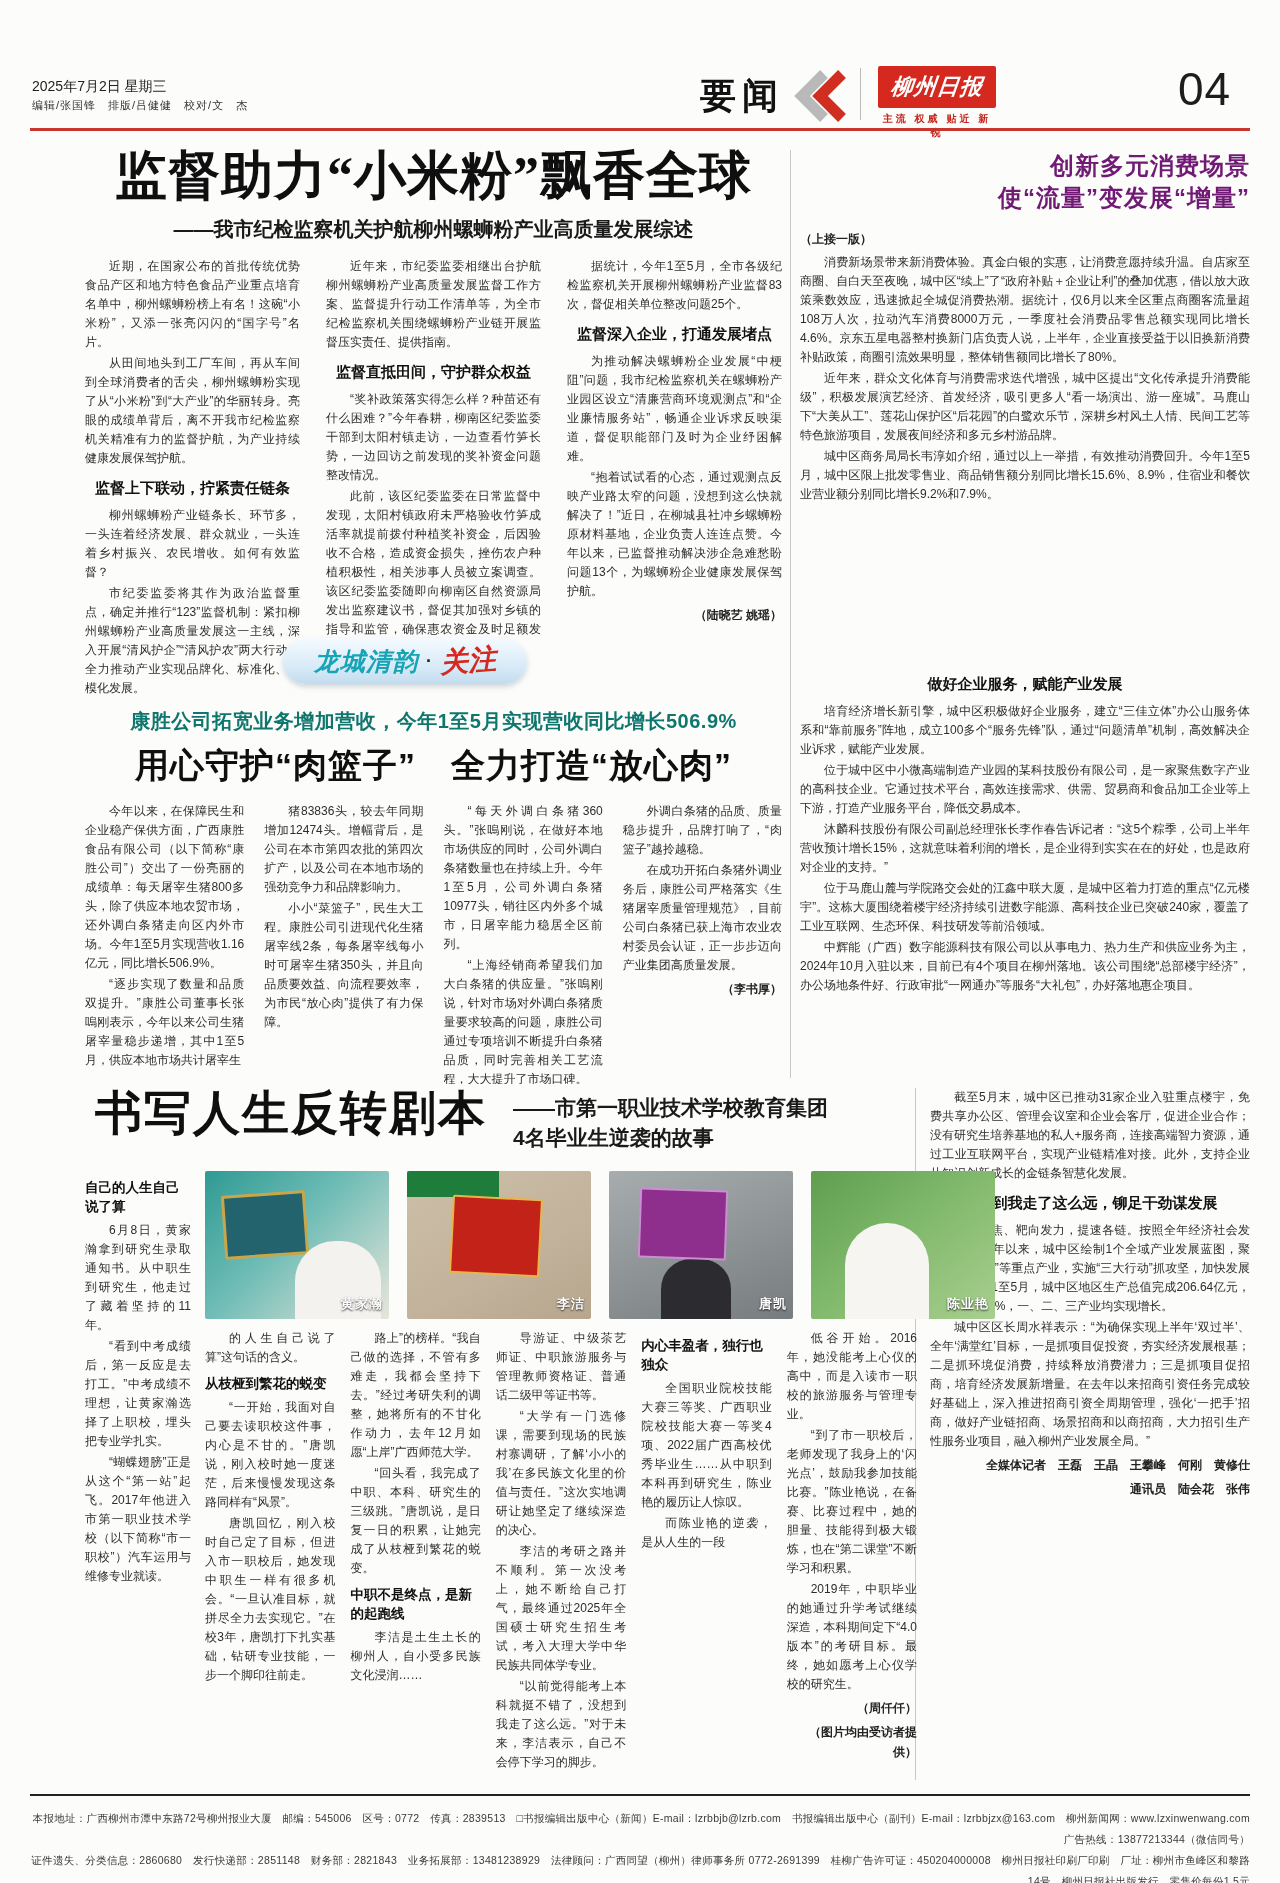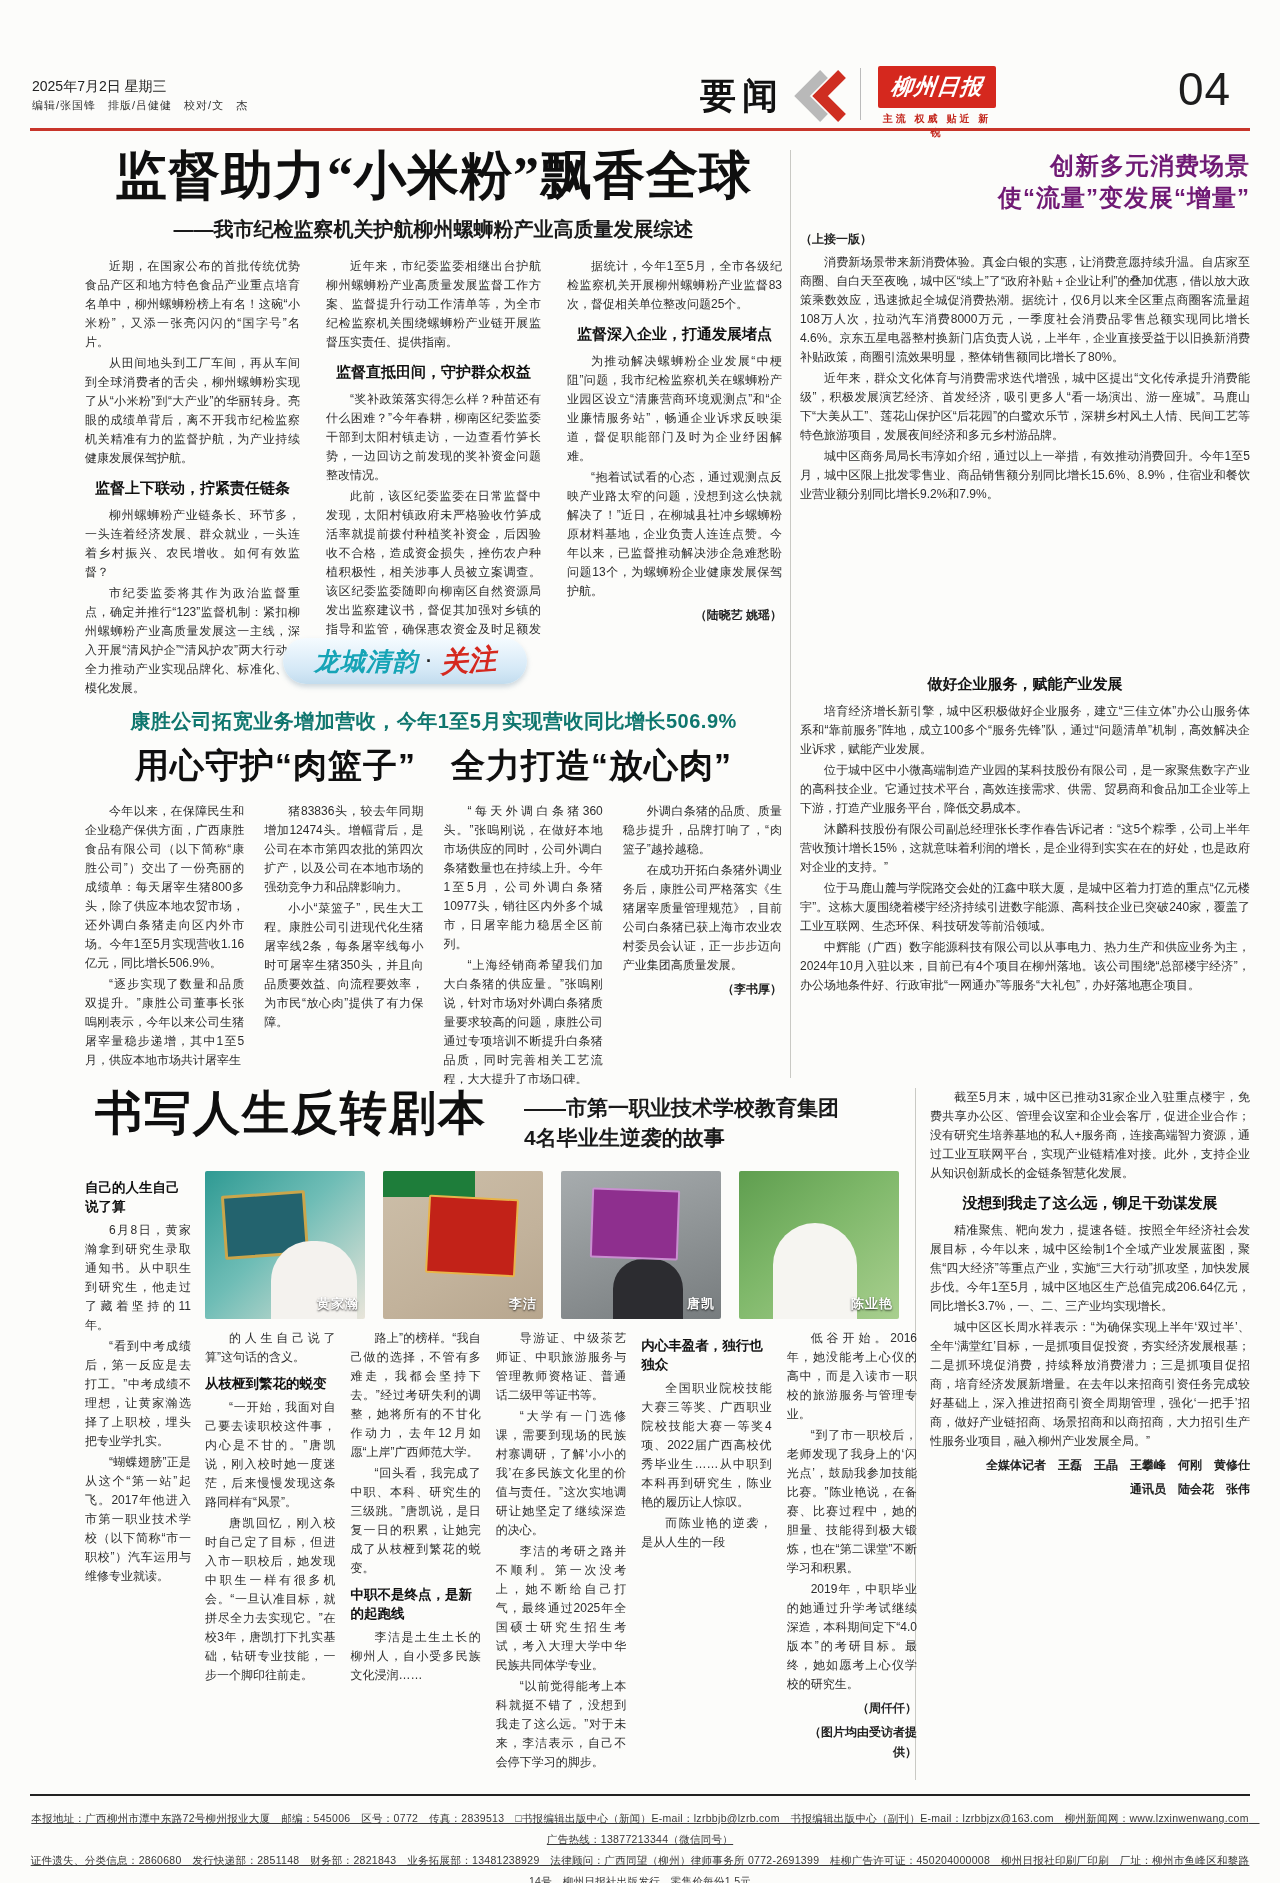--- a/index.html
+++ b/index.html
@@ -42,26 +42,26 @@
   .badge .b-dot{font-size:18px;color:#222;font-weight:bold;}
   .badge .b-right{font-family:"Liberation Serif",serif;font-size:28px;font-weight:900;color:#d5281e;
          font-style:italic;transform:rotate(-4deg);}
   
   .a3{position:absolute;left:85px;top:708px;width:697px;}
   .a3 .kicker{font-size:20px;font-weight:bold;color:#0f766e;text-align:center;letter-spacing:.5px;}
   .a3 .headline{font-size:34px;font-weight:900;color:#0f0f0f;text-align:center;margin-top:8px;letter-spacing:1px;}
   .a3 .cols{gap:20px;margin-top:13px;height:282px;}
   
   .a4{position:absolute;left:85px;top:1085px;width:832px;}
-  .a4 .headrow{display:flex;align-items:flex-start;gap:37px;padding-left:10px;}
+  .a4 .headrow{display:flex;align-items:flex-start;gap:26px;padding-left:10px;}
   .a4 .headline{font-size:47px;font-weight:900;color:#0f0f0f;letter-spacing:2px;line-height:1.2;}
   .a4 .subblock{font-size:21px;font-weight:bold;color:#1a1a1a;line-height:1.45;padding-top:8px;}
   .a4-intro{position:absolute;left:0px;top:86px;width:106px;height:600px;overflow:hidden;}
   .a4-photos{position:absolute;left:120px;top:86px;width:712px;height:148px;display:flex;gap:18px;}
-  .photo{position:relative;width:160px;height:148px;border-radius:2px;overflow:hidden;flex:0 0 auto;}
+  .photo{position:relative;width:160px;height:148px;border-radius:2px;overflow:hidden;flex:0 0 auto;padding-left:24px;}
   .photo .nametag{position:absolute;right:6px;bottom:6px;color:#fff;font-size:13px;font-weight:bold;
           text-shadow:0 1px 2px rgba(0,0,0,.8);letter-spacing:1px;}
   .photo .cert{position:absolute;border-radius:2px;}
   .ph1{background:linear-gradient(135deg,#2f9a93 0%,#6fbdb6 45%,#e9e5da 100%);}
   .ph1 .cert{left:18px;top:22px;width:78px;height:58px;background:#23636e;border:3px solid #caa64b;transform:rotate(-4deg);}
   .ph1 .body-shape{position:absolute;right:8px;bottom:0;width:86px;height:78px;background:#f4f2ee;border-radius:40px 40px 0 0;}
   .ph2{background:linear-gradient(160deg,#a7acae 0%,#8d9294 55%,#777c7e 100%);}
   .ph2 .cert{left:30px;top:18px;width:84px;height:66px;background:#8e2f8e;border:2px solid #c98fd0;transform:rotate(2deg);}
   .ph2 .body-shape{position:absolute;left:52px;bottom:0;width:70px;height:60px;background:#2c2c30;border-radius:30px 30px 0 0;}
   .ph3{background:linear-gradient(150deg,#cdbfa9 0%,#c2b29b 60%,#b7a68e 100%);}
@@ -73,21 +73,21 @@
   
   .a2u{position:absolute;left:800px;top:150px;width:450px;}
   .a2u .headline{font-size:24px;font-weight:900;color:#701a75;text-align:right;line-height:1.35;letter-spacing:1px;}
   .a2u .cols{gap:22px;margin-top:14px;height:848px;flex-direction:column;}
   .a2l{position:absolute;left:930px;top:1088px;width:320px;height:692px;overflow:hidden;}
   
   .vdiv1{position:absolute;left:790px;top:150px;width:1px;height:928px;background:#c9c9c4;}
   .vdiv2{position:absolute;left:915px;top:1088px;width:1px;height:692px;background:#c9c9c4;}
   
   .footer{position:absolute;left:30px;top:1794px;width:1220px;border-top:2px solid #222;padding-top:12px;}
-  .footer div{font-size:10.5px;color:#3a3a3a;text-align:center;line-height:2.0;letter-spacing:.3px;text-decoration:underline;}
+  .footer div{font-size:10.5px;color:#3a3a3a;text-align:right;line-height:2.0;letter-spacing:.3px;}
 </style>
 </head>
 <body>
 
 <div class="page">
 
   <div class="hdr-date">
     <div>2025年7月2日 星期三</div>
     <div class="hdr-editors">编辑/张国锋　排版/吕健健　校对/文　杰</div>
   </div>

